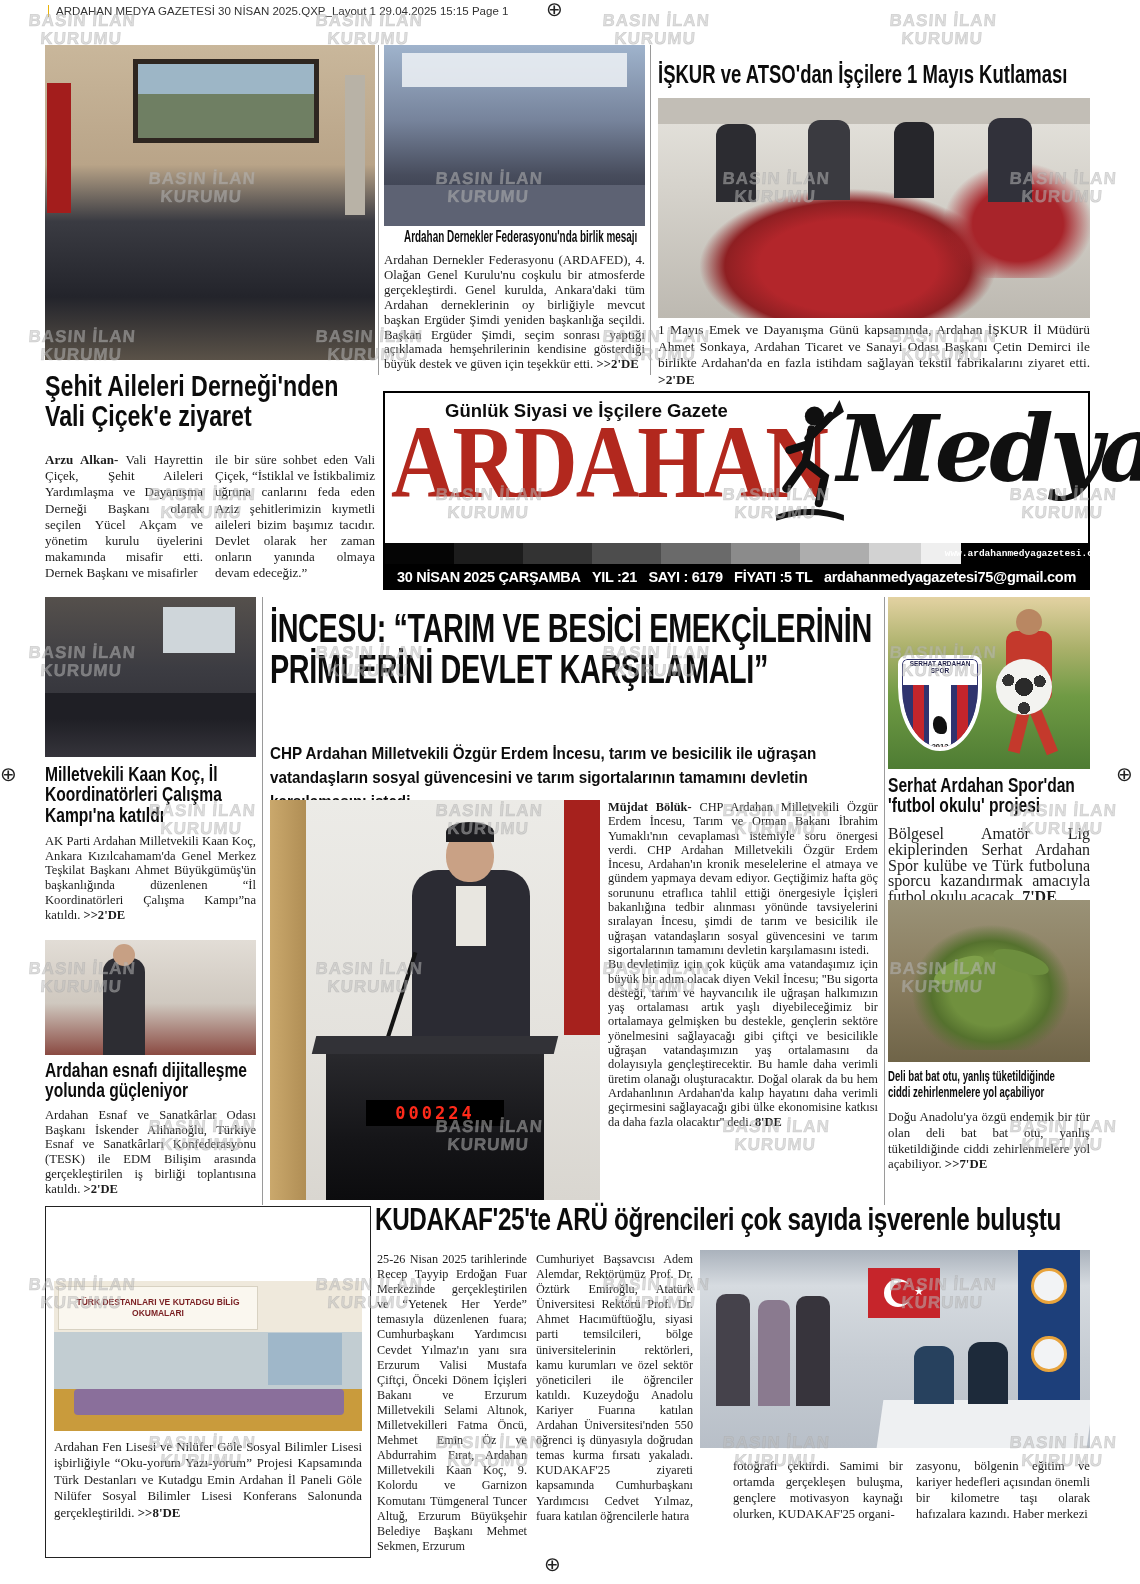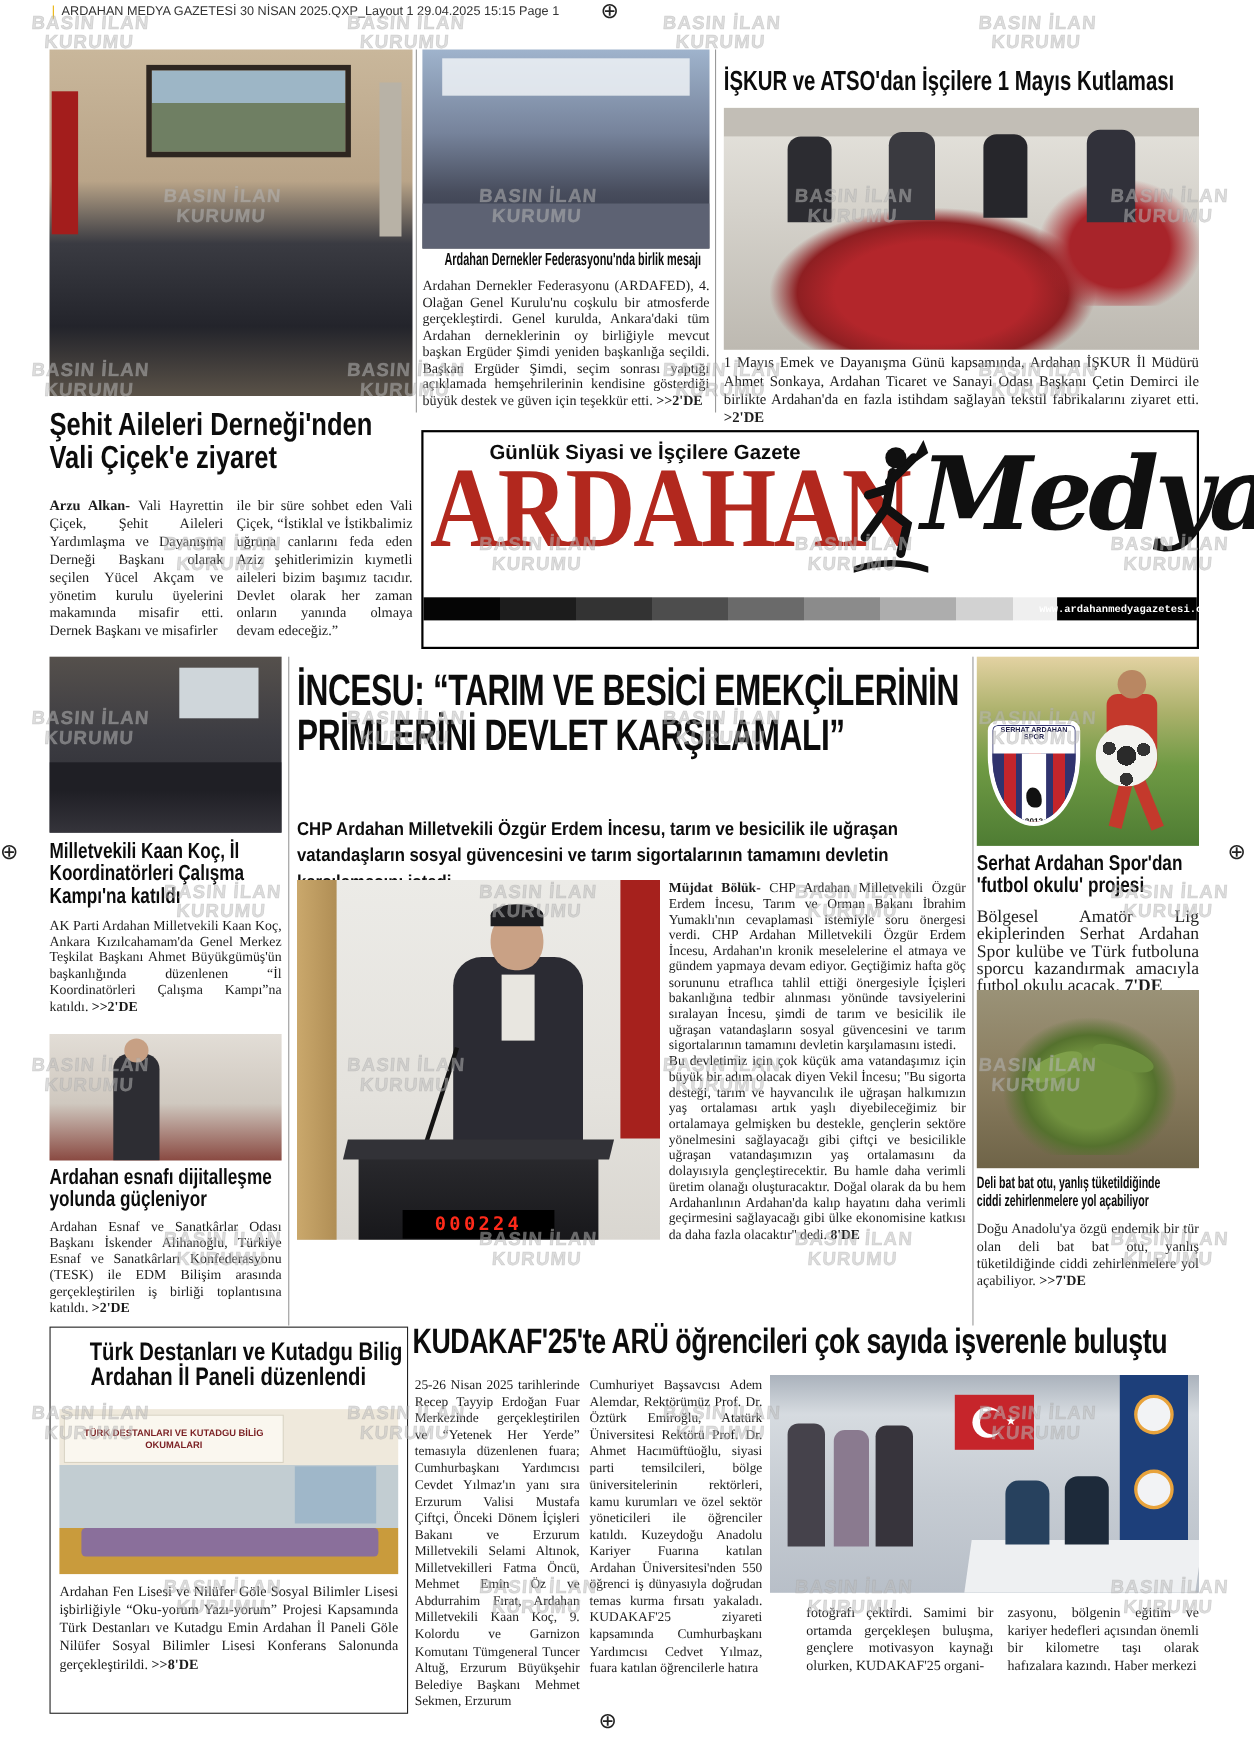--- a/index.html
+++ b/index.html
@@ -112,20 +112,27 @@
         <path d="M24 28 L39 13"></path>
         <path d="M24 32 L11 36"></path>
       </g>
       <circle cx="28" cy="13" r="6.5" fill="#101010"></circle>
       <path d="M39 13 L45 2 L48 10 L41 15 Z" fill="#101010"></path>
       <path d="M2 80 Q25 72 48 80 L48 84 Q25 76 2 84 Z" fill="#101010"></path>
     </svg>
     <div class="abs" style="left:452px;top:6px;font-family:'DejaVu Serif',serif;font-style:italic;font-weight:bold;font-size:92px;line-height:1.1;color:#101010;letter-spacing:-4px;">Medya</div>
     <div class="gradbar"></div>
     <div class="sitebox">www.ardahanmedyagazetesi.com</div>
+    <div class="infobar">
+      <span>30 NİSAN 2025 ÇARŞAMBA</span>
+      <span>YIL :21</span>
+      <span>SAYI : 6179</span>
+      <span>FİYATI :5 TL</span>
+      <span>ardahanmedyagazetesi75@gmail.com</span>
+    </div>
   </div>
 
   <div class="photo" style="left:45px;top:597px;width:211px;height:160px;background:linear-gradient(180deg,#55504c 0%,#3c3c42 45%,#2a2a31 100%);">
     <div class="abs" style="left:118px;top:10px;width:72px;height:46px;background:#cfd6da;"></div>
     <div class="abs" style="left:0;top:96px;width:211px;height:64px;background:linear-gradient(180deg,#1f1f25 0 40%,#35343b 100%);"></div>
   </div>
   <div class="abs hline" style="left:45px;top:764px;width:211px;">
     <div><span class="cond cx" style="font-size:20px;transform:scaleX(.78);">Milletvekili Kaan Koç, İl</span></div>
     <div><span class="cond cx" style="font-size:20px;transform:scaleX(.78);">Koordinatörleri Çalışma</span></div>
     <div><span class="cond cx" style="font-size:20px;transform:scaleX(.78);">Kampı'na katıldı</span></div>
@@ -146,21 +153,21 @@
   </div>
 
   <div class="rule" style="left:262px;top:597px;width:1px;height:608px;"></div>
 
   <div class="abs hline" style="left:270px;top:608px;width:616px;">
     <div><span class="cond cx" style="font-size:40px;transform:scaleX(.72);letter-spacing:-0.5px;">İNCESU: “TARIM VE BESİCİ EMEKÇİLERİNİN</span></div>
     <div><span class="cond cx" style="font-size:40px;transform:scaleX(.72);letter-spacing:-0.5px;">PRİMLERİNİ DEVLET KARŞILAMALI”</span></div>
   </div>
   <div class="abs" style="left:270px;top:742px;width:688px;transform:scaleX(.895);transform-origin:0 0;
               font-family:'Liberation Sans',sans-serif;font-weight:bold;font-size:17px;line-height:24px;color:#0c0c0c;">CHP Ardahan Milletvekili Özgür Erdem İncesu, tarım ve besicilik ile uğraşan vatandaşların sosyal güvencesini ve tarım sigortalarının tamamını devletin karşılamasını istedi.</div>
-  <div class="photo" style="left:270px;top:800px;width:330px;height:327px;background:linear-gradient(180deg,#ecebe7 0%,#e4e2dd 60%,#d9d6d0 100%);">
+  <div class="photo" style="left:270px;top:800px;width:330px;height:400px;background:linear-gradient(180deg,#ecebe7 0%,#e4e2dd 60%,#d9d6d0 100%);">
     <div class="abs" style="left:0;top:0;width:36px;height:400px;background:linear-gradient(90deg,#caa86c,#b08e55);"></div>
     <div class="abs" style="left:294px;top:0;width:36px;height:235px;background:#a6211d;"></div>
     <div class="abs" style="left:142px;top:70px;width:118px;height:200px;background:#2b2b33;border-radius:26px 26px 0 0;"></div>
     <div class="abs" style="left:186px;top:86px;width:30px;height:60px;background:#e8e6e0;"></div>
     <div class="abs" style="left:176px;top:28px;width:48px;height:54px;background:#c9a185;border-radius:50% 50% 46% 46%;"></div>
     <div class="abs" style="left:176px;top:22px;width:48px;height:20px;background:#1d1d20;border-radius:50% 50% 0 0;"></div>
     <div class="abs" style="left:128px;top:150px;width:4px;height:100px;background:#141414;transform:rotate(18deg);"></div>
     <div class="abs" style="left:56px;top:248px;width:218px;height:152px;background:linear-gradient(180deg,#2a2a2e 0%,#151518 60%,#0c0c0e 100%);"></div>
     <div class="abs" style="left:44px;top:236px;width:242px;height:18px;background:#323237;transform:skewX(-14deg);"></div>
     <div class="abs seg" style="left:96px;top:300px;width:138px;height:26px;background:#000;font-size:17px;display:flex;align-items:center;justify-content:center;">000224</div>
@@ -208,24 +215,20 @@
   </div>
   <div class="abs hline" style="left:888px;top:1068px;width:202px;">
     <div><span class="cond cx" style="font-size:15px;transform:scaleX(.64);">Deli bat bat otu, yanlış tüketildiğinde</span></div>
     <div><span class="cond cx" style="font-size:15px;transform:scaleX(.64);">ciddi zehirlenmelere yol açabiliyor</span></div>
   </div>
   <div class="abs body-text" style="left:888px;top:1110px;width:202px;font-size:12.8px;line-height:15.8px;">
     <span>Doğu Anadolu'ya özgü endemik bir tür olan deli bat bat otu, yanlış tüketildiğinde ciddi zehirlenmelere yol açabiliyor. </span><span class="more">&gt;&gt;7'DE</span>
   </div>
 
   <div class="panelbox">
-    <div class="abs hline center" style="left:0;top:10px;width:324px;">
-      <div><span class="cond cxc" style="font-size:23px;transform:scaleX(.8);">Türk Destanları ve Kutadgu Bilig</span></div>
-      <div><span class="cond cxc" style="font-size:23px;transform:scaleX(.8);">Ardahan İl Paneli düzenlendi</span></div>
-    </div>
     <div class="photo" style="left:8px;top:74px;width:308px;height:150px;background:linear-gradient(180deg,#efe9dc 0% 34%,#c2cdd2 34% 72%,#c99b3c 72% 100%);">
       <div class="abs" style="left:4px;top:5px;width:198px;height:42px;background:#faf7ef;border:1px solid #d8d2c2;
                   display:flex;flex-direction:column;align-items:center;justify-content:center;
                   font-family:'Liberation Sans',sans-serif;font-weight:bold;font-size:8.5px;line-height:1.25;color:#7a1f22;text-align:center;">
         <div>TÜRK DESTANLARI VE KUTADGU BİLİG</div>
         <div>OKUMALARI</div>
       </div>
       <div class="abs" style="left:214px;top:52px;width:74px;height:52px;background:#9fb7c9;"></div>
       <div class="abs" style="left:20px;top:108px;width:270px;height:26px;background:#8a6f9b;border-radius:4px;"></div>
     </div>

